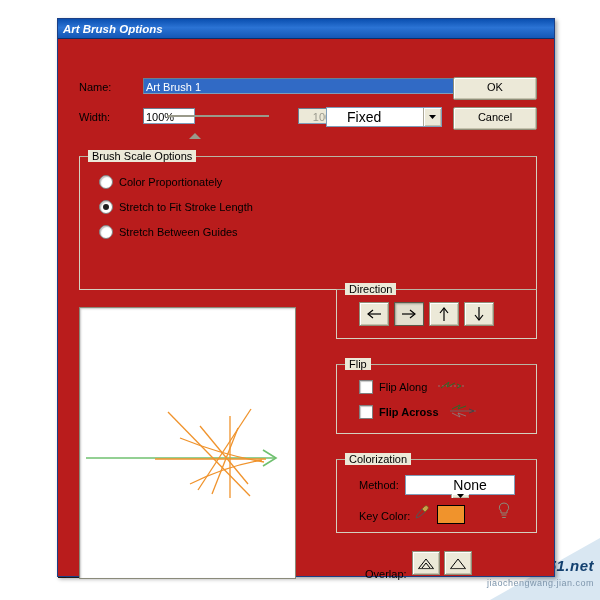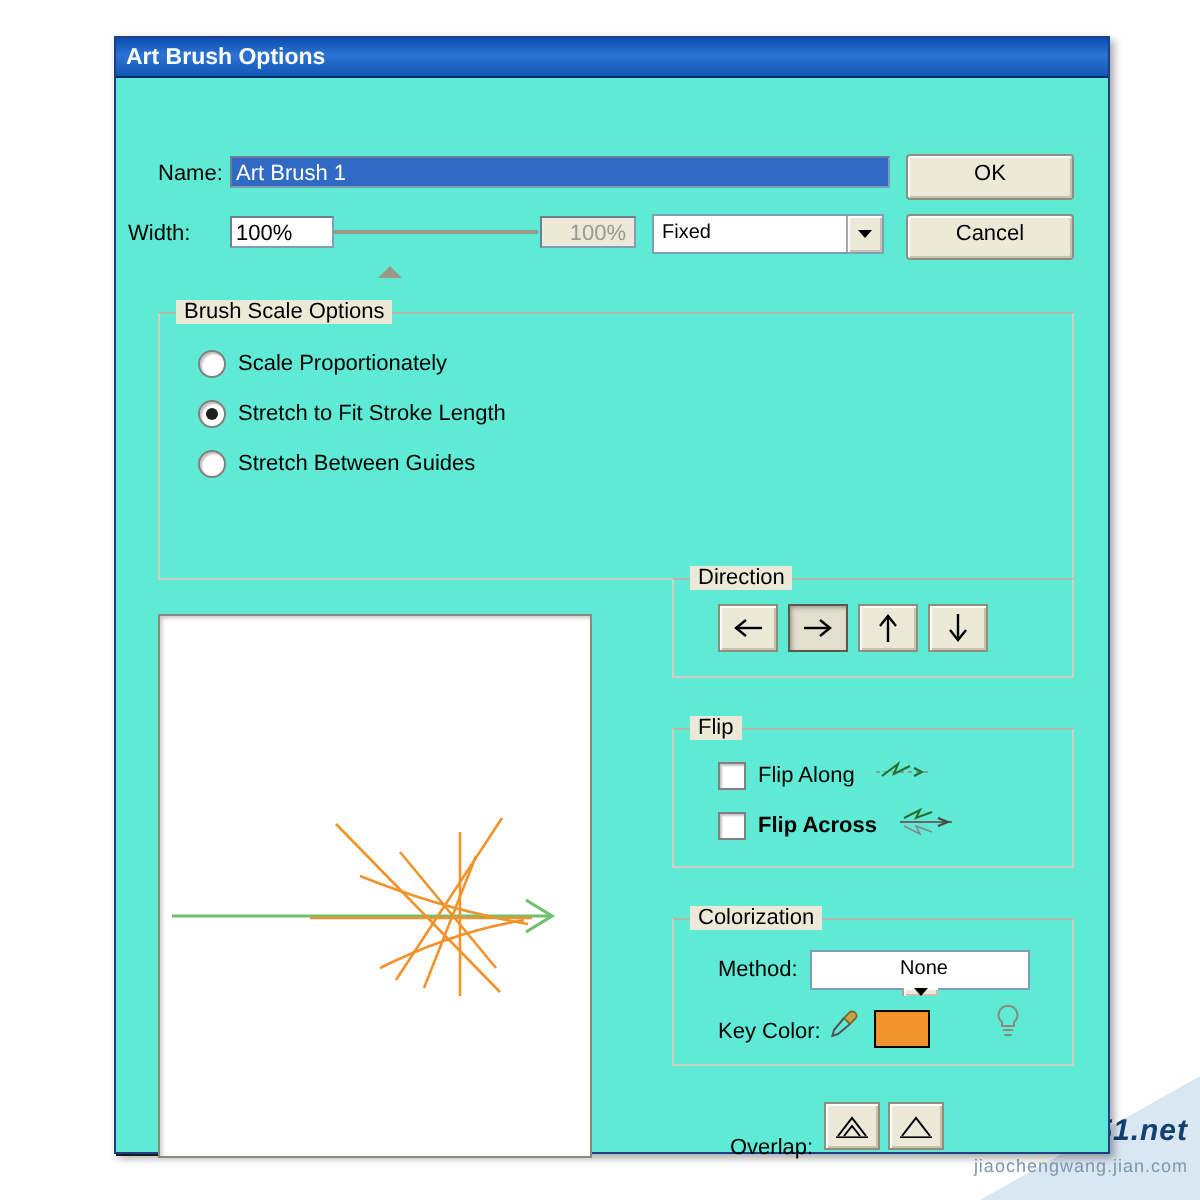--- a/index.html
+++ b/index.html
@@ -107,43 +107,45 @@
   .titlebar {
     height: 19px;
     background: linear-gradient(to bottom, #0a4fb0 0%, #2b73d4 45%, #1457b6 100%);
     color: #ffffff;
     font-weight: bold;
     font-size: 11.5px;
     display: flex;
     align-items: center;
     padding-left: 5px;
     border-bottom: 1px solid #0a2f6b;
+    font-style: italic;
   }
   .dlg-body {
     position: absolute;
     left: 0; top: 20px; right: 0; bottom: 0;
-    background: #5eead4;
+    background: #b91c1c;
   }
 
   
   .lbl {
     font-size: 11px;
     color: #000000;
     white-space: nowrap;
   }
   .textbox {
     border: 1px solid #7f9db9;
     border-top-color: #6b7f91;
     border-left-color: #6b7f91;
     background: #ffffff;
     font-size: 11px;
     height: 16px;
     line-height: 16px;
     padding: 0 2px;
     box-sizing: border-box;
+    margin-left: 28px;
   }
   .textbox.sel {
     background: #316ac5;
     color: #ffffff;
   }
   .textbox.disabled {
     background: #ece9d8;
     color: #9a9a8e;
     text-align: right;
     padding-right: 4px;
@@ -207,22 +209,22 @@
     position: absolute;
     height: 20px;
     border: 1px solid #7f9db9;
     background: #ffffff;
     display: flex;
     align-items: center;
     box-sizing: border-box;
   }
   .combo .cval {
     flex: 1;
-    padding-left: 4px;
-    font-size: 10px;
+    padding-left: 20px;
+    font-size: 14px;
     line-height: 18px;
   }
   .combo .carrow {
     width: 17px;
     height: 18px;
     margin: 0;
     background: #ece9d8;
     border-left: 1px solid #aca899;
     box-shadow: inset 1px 1px 0 #ffffff, inset -1px -1px 0 #c5c2ad;
     display: flex;
@@ -298,42 +300,42 @@
   </div>
 
   <div class="dlg-body">
 
     <div class="lbl" style="position:absolute;left:21px;top:42px;">Name:</div>
     <div class="textbox sel" style="position:absolute;left:57px;top:39px;width:330px;">Art Brush 1</div>
 
     <div class="btn" style="position:absolute;left:395px;top:38px;width:82px;">OK</div>
     <div class="btn" style="position:absolute;left:395px;top:68px;width:82px;">Cancel</div>
 
-    <div class="lbl" style="position:absolute;left:6px;top:72px;">Width:</div>
+    <div class="lbl" style="position:absolute;left:21px;top:72px;">Width:</div>
     <div class="textbox" style="position:absolute;left:57px;top:69px;width:52px;">100%</div>
     <div class="textbox disabled" style="position:absolute;left:212px;top:69px;width:48px;">100%</div>
 
     <div class="combo" style="left:268px;top:68px;width:116px;">
       <span class="cval">Fixed</span>
       <span class="carrow">
         <svg width="7" height="4" viewBox="0 0 7 4">
             <polygon points="0,0 7,0 3.5,4" fill="#000"></polygon>
           </svg>
       </span>
     </div>
 
     <div style="position:absolute;left:109px;top:76px;width:102px;height:2px;background:#9a9a8a;"></div>
     <div class="ruler-mark"></div>
 
     <div class="group" style="left:21px;top:117px;width:456px;height:132px;">
       <span class="gtitle">Brush Scale Options</span>
 
       <div class="radio-row" style="left:19px;top:18px;">
         <span class="radio"></span>
-        <span class="lbl">Scale Proportionately</span>
+        <span class="lbl">Color Proportionately</span>
       </div>
 
       <div class="radio-row" style="left:19px;top:43px;">
         <span class="radio on"></span>
         <span class="lbl">Stretch to Fit Stroke Length</span>
       </div>
 
       <div class="radio-row" style="left:19px;top:68px;">
         <span class="radio"></span>
         <span class="lbl">Stretch Between Guides</span>

